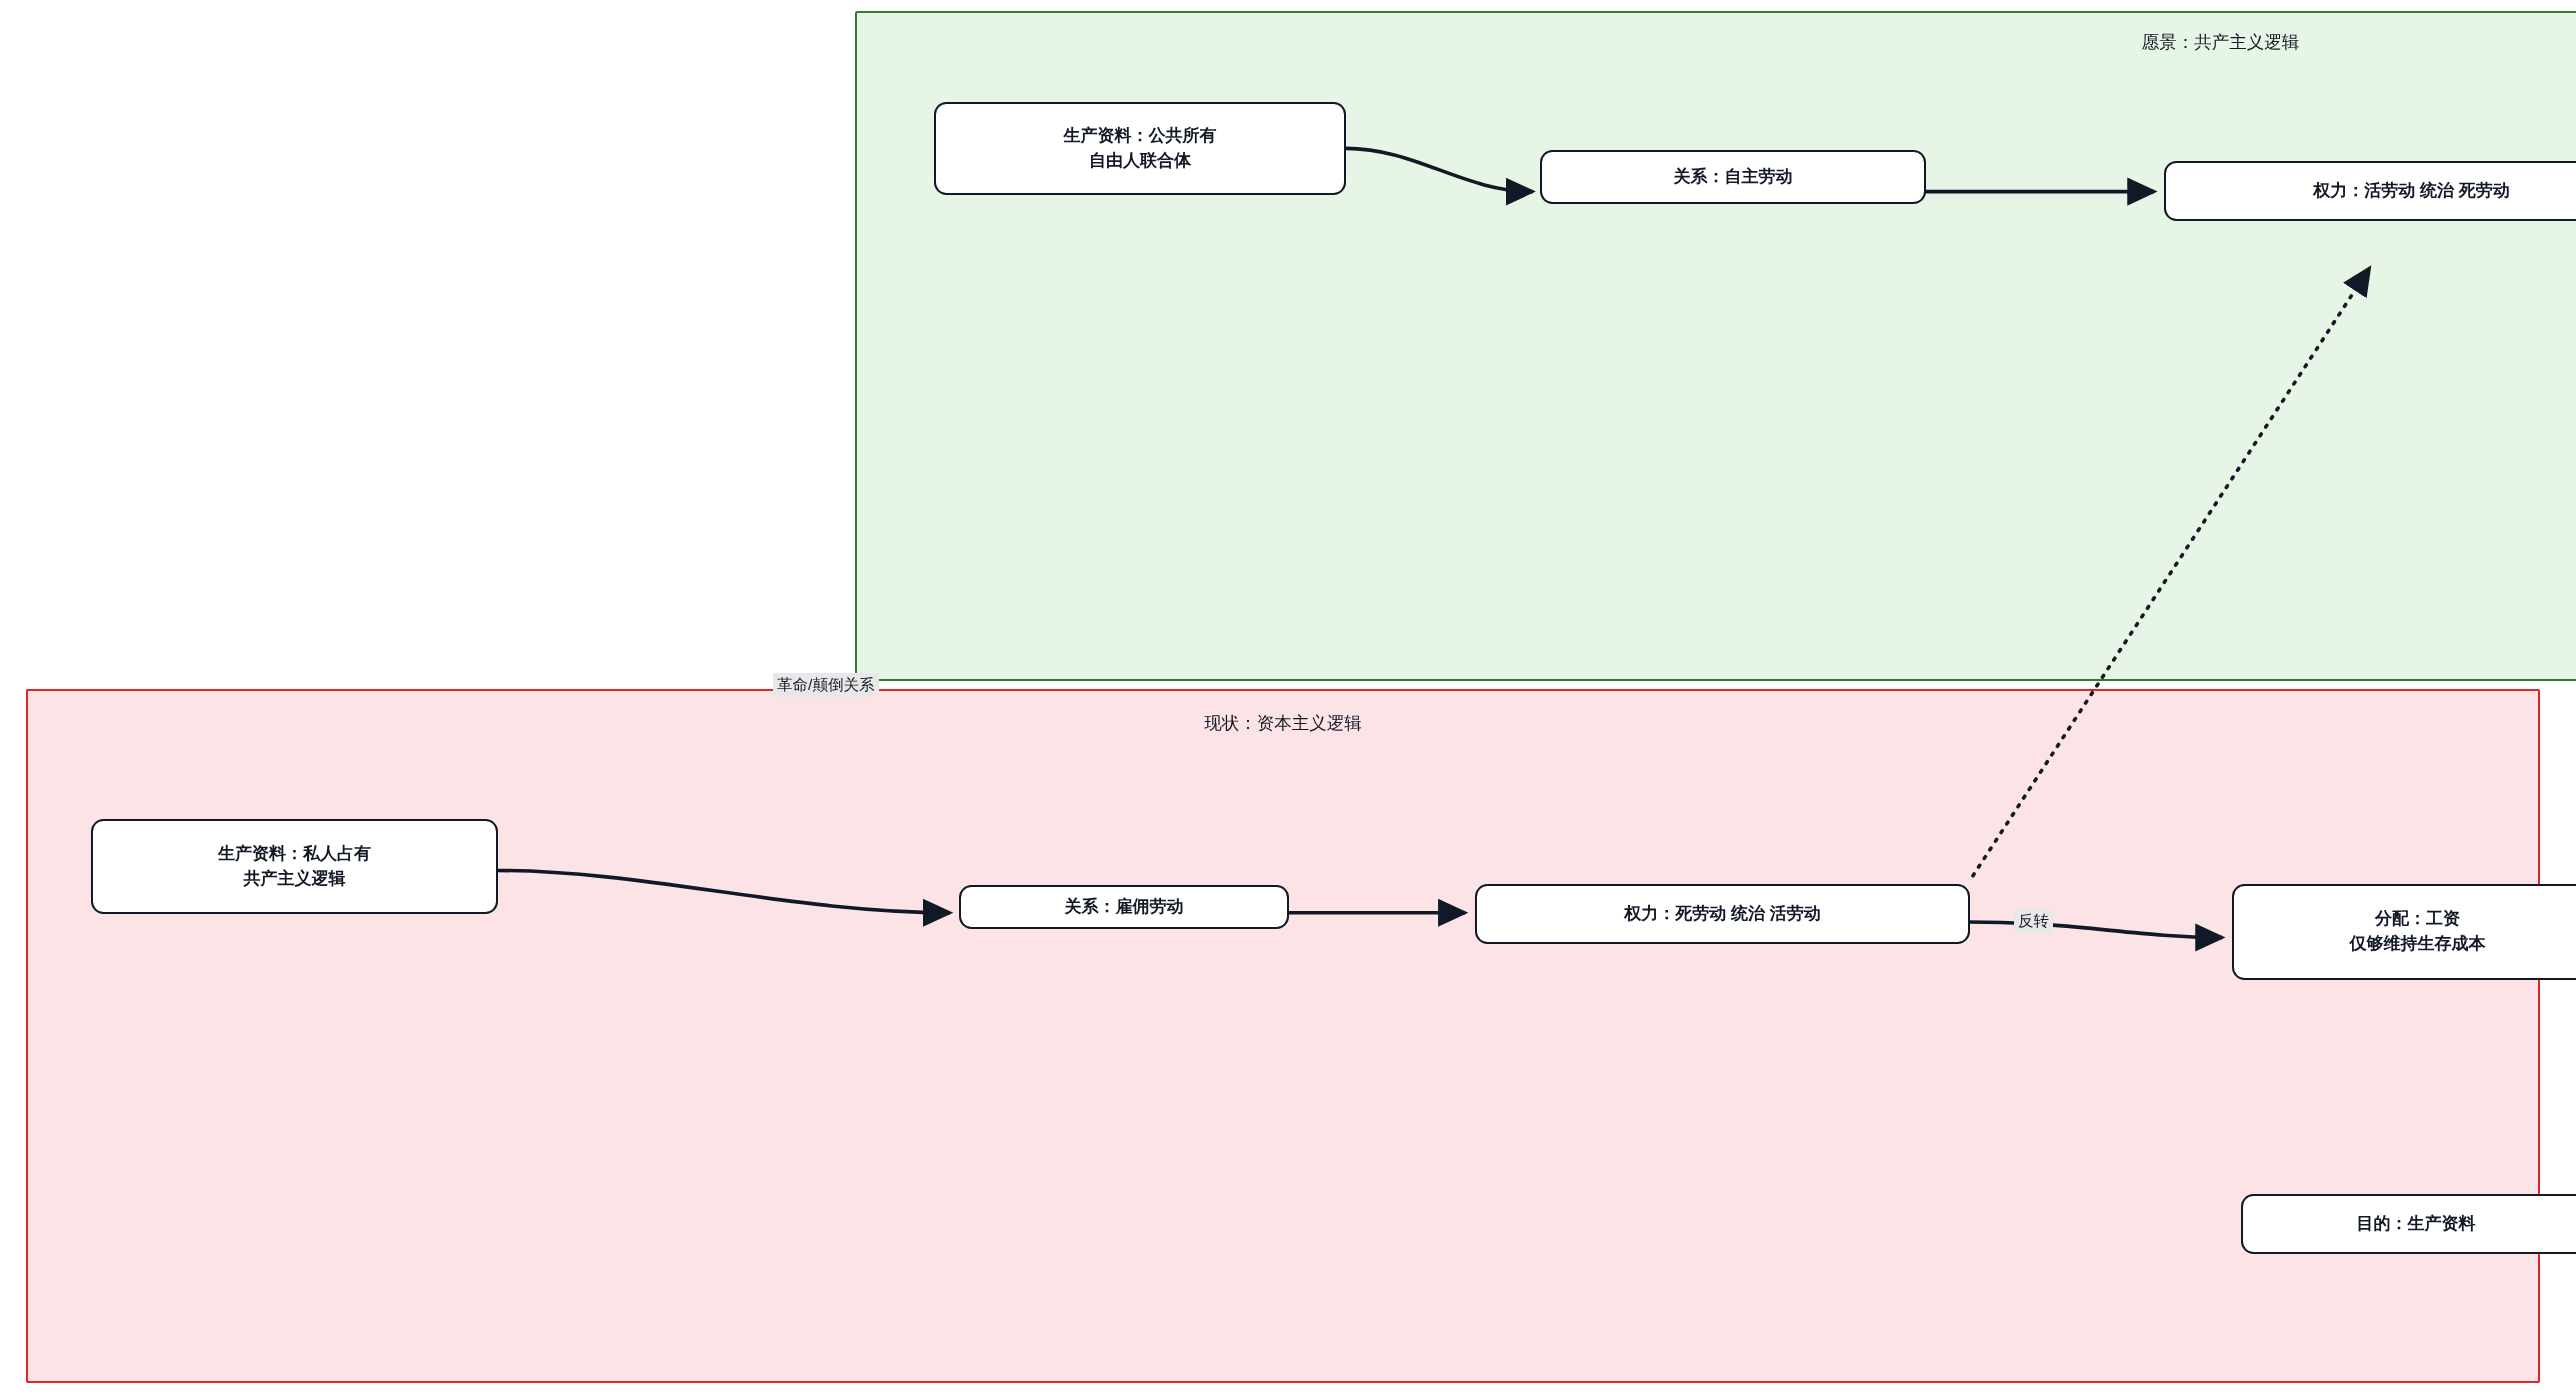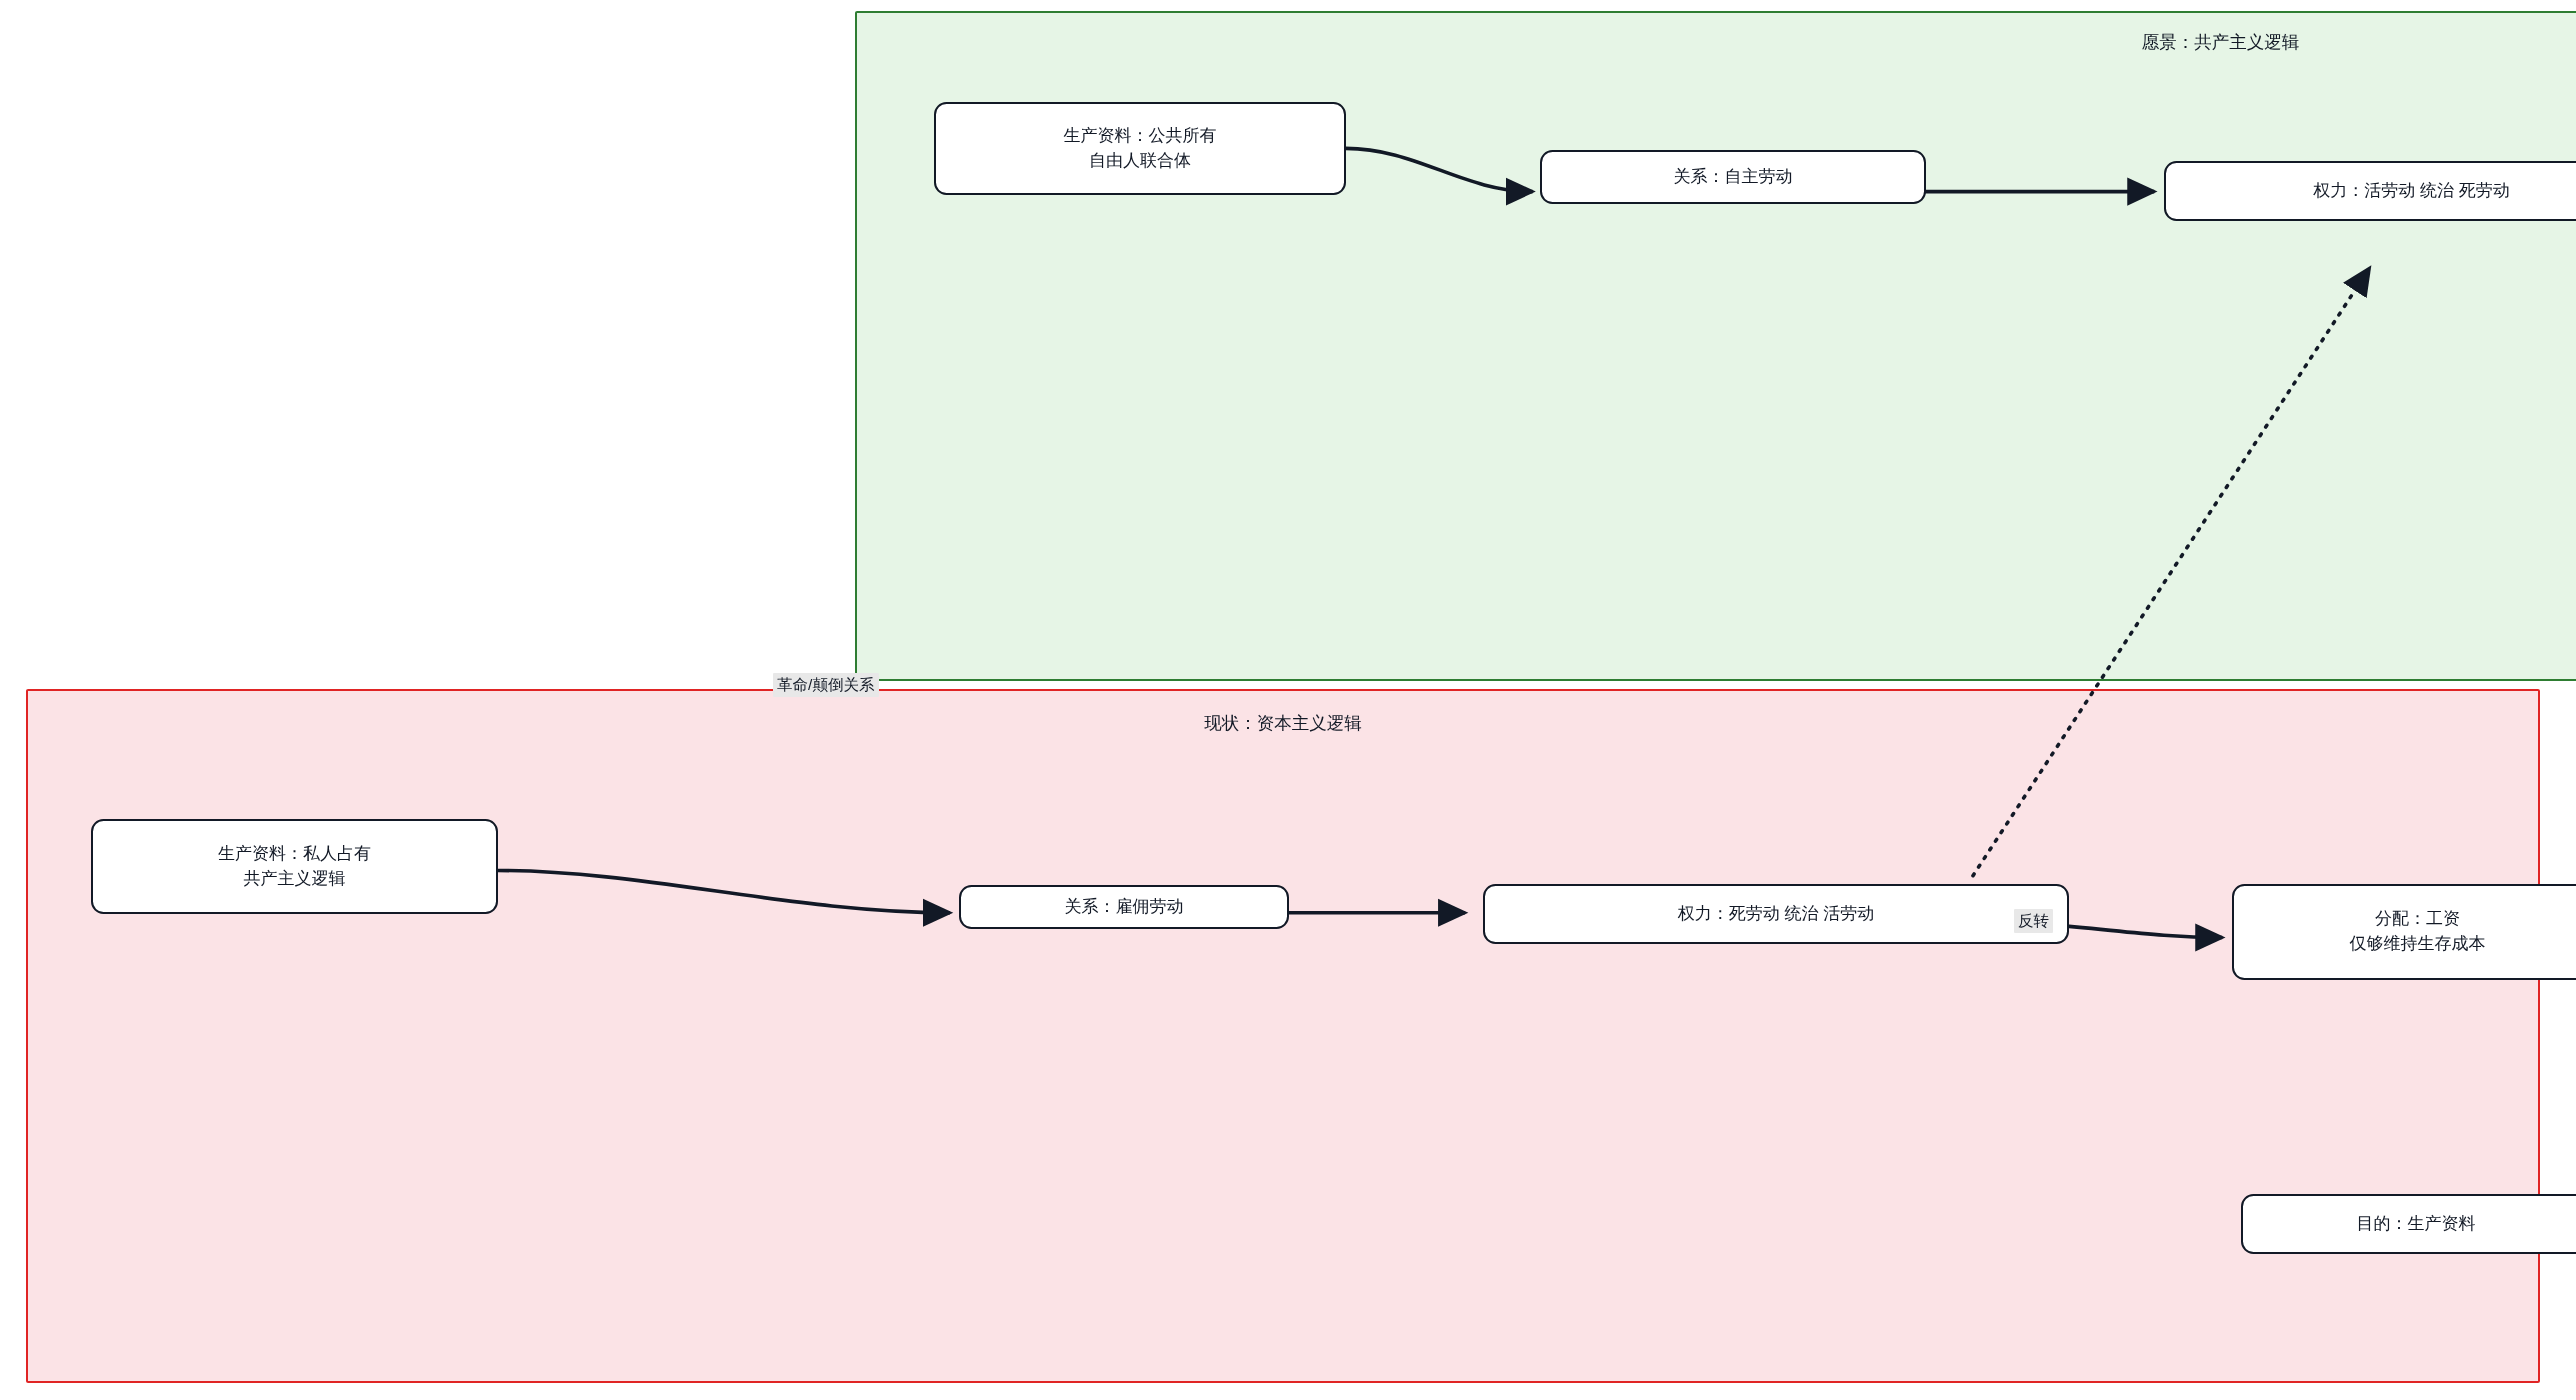--- a/index.html
+++ b/index.html
@@ -61,31 +61,31 @@
     flex-direction: column;
     align-items: center;
     justify-content: center;
     text-align: center;
     font-size: 17px;
     line-height: 1.45;
     color: #121926;
     padding: 5.2px 11.3px;
     white-space: pre;
   }
-  .node span { display: block; white-space: pre; }
+  .node span { display: block; white-space: pre; font-weight: bold; }
 
   
   #node-v-means   { left: 934px; top: 102px;  width: 412px;  height: 93px; }
   #node-v-rel     { left: 1540px; top: 150px;  width: 386px;  height: 54px; }
   #node-v-power   { left: 2164px; top: 161px;  width: 495px;  height: 60px; }
 
   
   #node-r-means   { left: 91px;  top: 819px; width: 407px;  height: 95px; }
   #node-r-rel     { left: 959px; top: 885px; width: 330px;  height: 44px; }
-  #node-r-power   { left: 1475px; top: 884px; width: 586px;  height: 60px; margin-left: 8px; }
+  #node-r-power   { left: 1475px; top: 884px; width: 495px;  height: 60px; }
   #node-r-dist    { left: 2232px; top: 884px; width: 371px;  height: 96px; }
   #node-r-goal    { left: 2241px; top: 1194px; width: 350px;  height: 60px; }
 
   .edge-label {
     position: absolute;
     background: #e8e8e8;
     color: #121926;
     font-size: 15.5px;
     padding: 1.5px 4.1px;
     white-space: nowrap;

